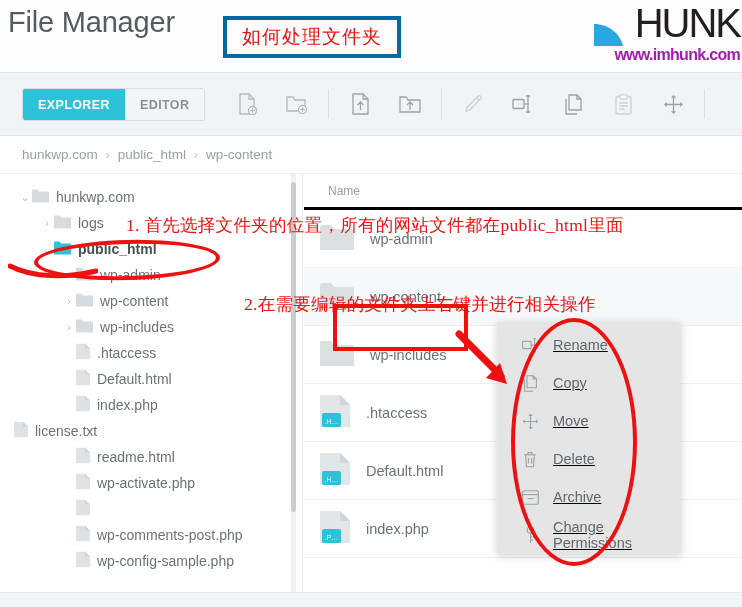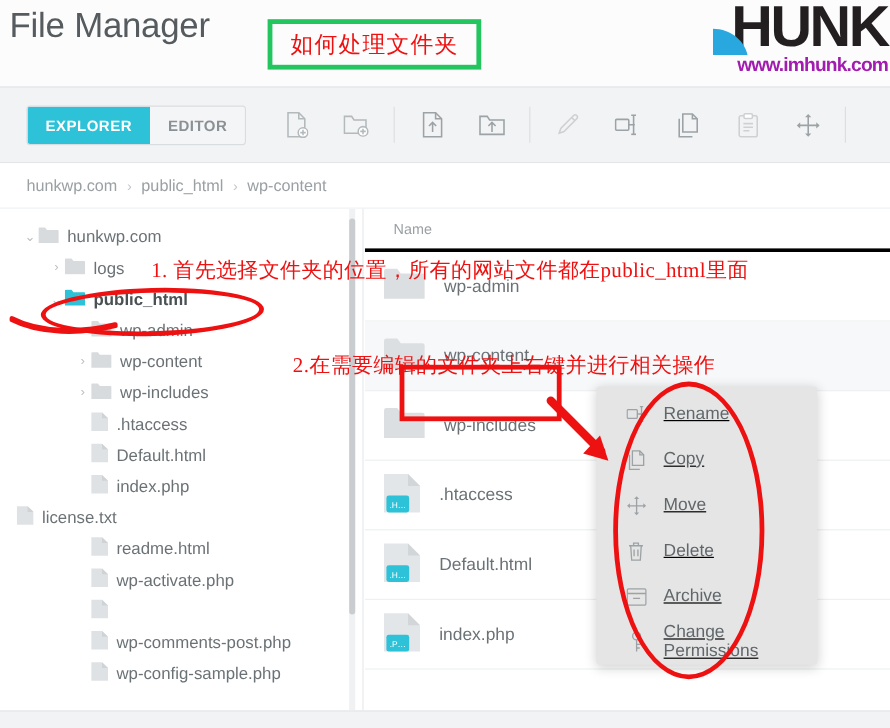--- a/index.html
+++ b/index.html
@@ -21,40 +21,40 @@
     font-size: 29px; font-weight: 400; color: #555b5e;
     font-family: "Liberation Sans", sans-serif;
     letter-spacing: -0.2px;
   }
   .logo-wrap {
     position: absolute; right: 2px; top: 2px;
     width: 160px; height: 66px;
   }
   .logo-text {
     position: absolute; right: 0px; top: 0px;
-    font-size: 48px; font-weight: bold; color: #231f20;
+    font-size: 40px; font-weight: normal; color: #231f20;
     font-family: "Liberation Sans", sans-serif;
     letter-spacing: -2px; line-height: 42px;
   }
   .logo-swoosh {
     position:absolute; left: 14px; top: 18px; width: 30px; height: 26px;
     overflow: hidden;
   }
   .logo-url {
     position: absolute; right: 0px; top: 44px;
     font-size: 16px; font-weight: bold; color: #a21caf;
     font-family: "Liberation Sans", sans-serif;
     letter-spacing: -0.7px;
   }
 
   
   .anno-box-top {
     position: absolute; left: 223px; top: 16px;
     width: 178px; height: 42px;
-    border: 4px solid #22c55e;
+    border: 4px solid #0369a1;
     background: transparent;
     display: flex; align-items: center; justify-content: center;
   }
   .anno-box-top span {
     color: #ee1111; font-size: 19px;
     font-family: "Liberation Serif", serif;
     letter-spacing: 1px;
   }
 
   

